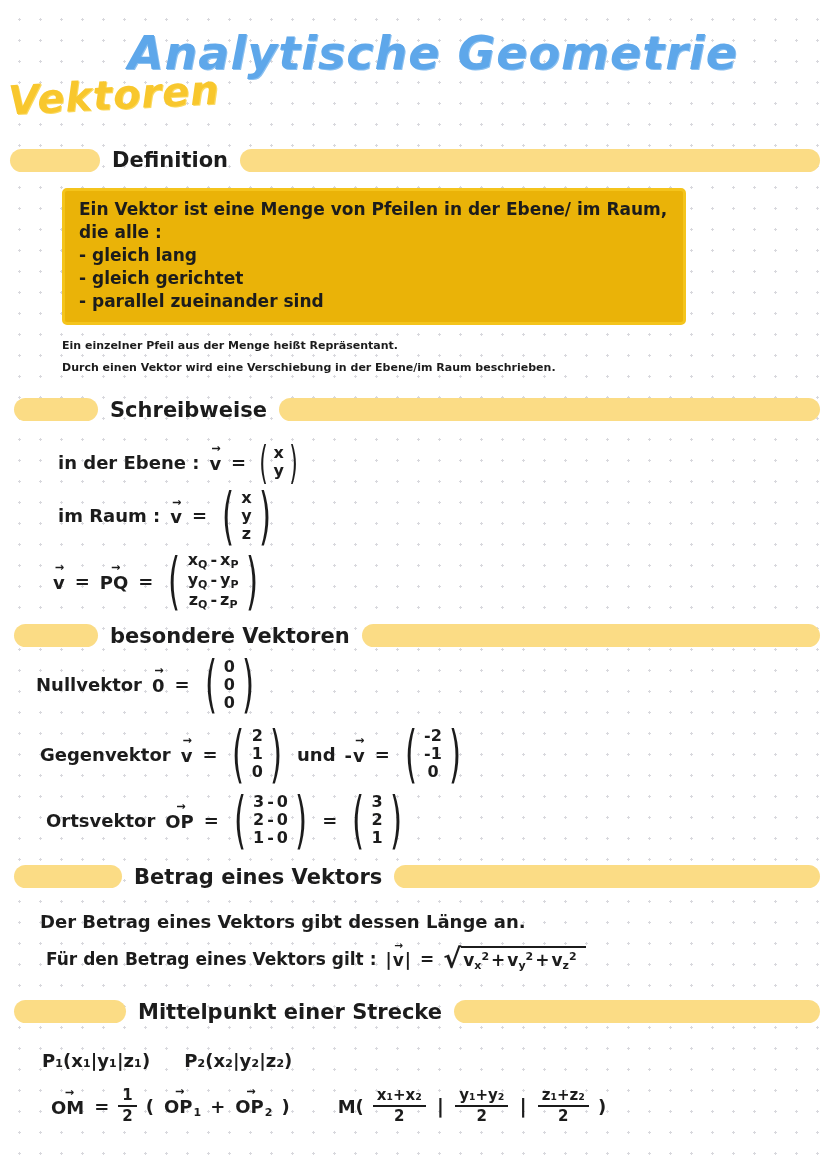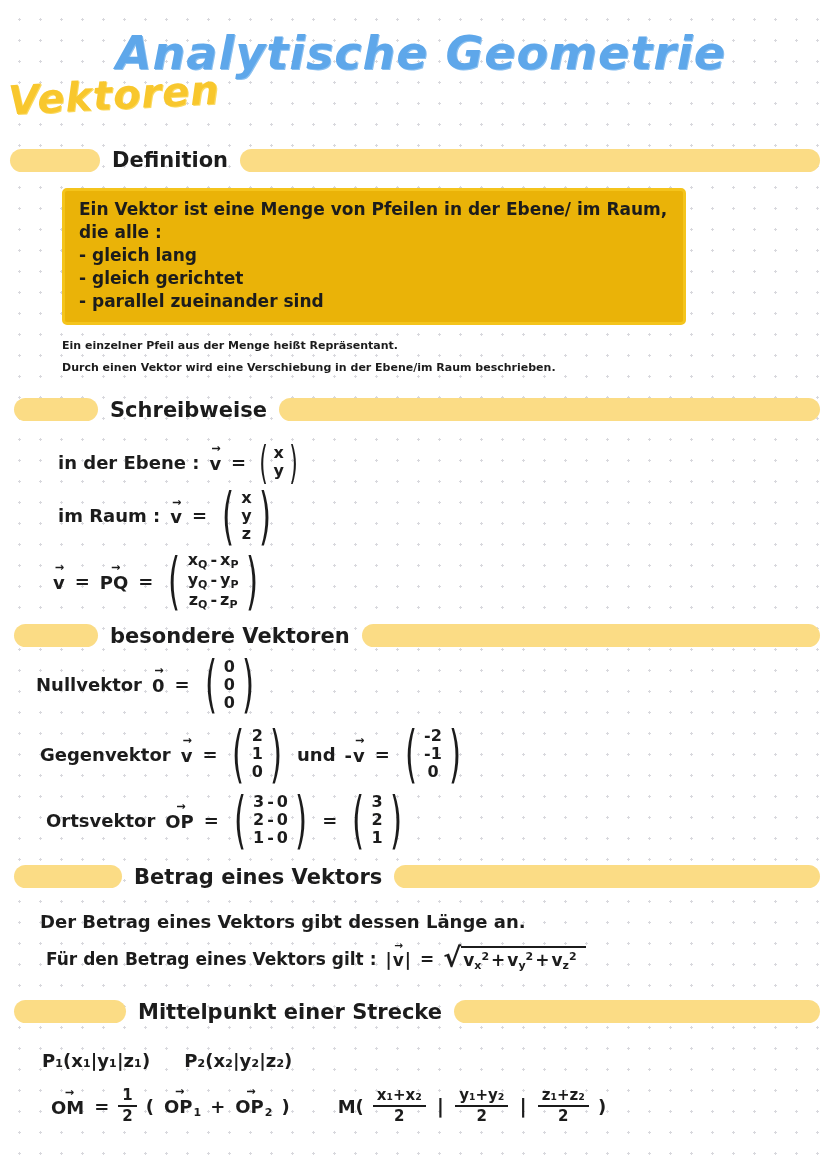--- a/index.html
+++ b/index.html
@@ -11,21 +11,21 @@
     background-image: radial-gradient(circle, #d8d8dd 1.1px, transparent 1.4px);
     background-size: 21px 21px;
     background-position: 9px 9px;
     overflow:hidden;
   }
   .page { position:relative; width:828px; height:1169px; }
 
   
   header { position:relative; height:128px; }
   .title {
-    position:absolute; left:116px; top:26px;
+    position:absolute; left:128px; top:26px;
     font-size:46px; font-weight:bold; font-style:italic;
     color:#5ea7ea; letter-spacing:1px; white-space:nowrap;
     text-shadow: 1px 1px 0 #8cc1f0;
   }
   .subtitle {
     position:absolute; left:8px; top:72px;
     font-size:40px; font-weight:bold; font-style:italic;
     color:#f8c72d; letter-spacing:1px; transform:rotate(-3deg);
     text-shadow: 1px 1px 0 #fbd95e;
     z-index:2;
@@ -85,21 +85,21 @@
   .ml-raum  { margin:8px 0 0 58px; }
   .ml-pq    { margin:8px 0 0 52px; }
 
   .ml-null  { margin:10px 0 0 36px; }
   .ml-gegen { margin:16px 0 0 40px; }
   .ml-orts  { margin:12px 0 0 46px; }
 
   
   .bt1 { margin:22px 0 0 40px; font-size:18px; }
   .ml-betrag { margin:14px 0 0 46px; font-size:17px; }
-  .sqrt { display:inline-flex; align-items:flex-start; }
+  .sqrt { display:inline-flex; align-items:flex-end; }
   .rad::before { content:"\221A"; font-size:27px; line-height:0.9; font-weight:600; }
   .radbody { border-top:2.5px solid #1c1c1c; padding:2px 5px 0 2px; white-space:nowrap; }
   .plus { padding:0 2px; }
 
   
   .ml-points { margin:26px 0 0 42px; gap:34px; }
   .ml-om     { margin:16px 0 0 50px;align-items:center; }
   .frac { display:inline-flex; flex-direction:column; align-items:center; line-height:1.15; font-size:15px; vertical-align:middle; }
   .frac .num { border-bottom:2.5px solid #1c1c1c; padding:0 4px 1px; white-space:nowrap; }
   .frac .den { padding-top:1px; }

